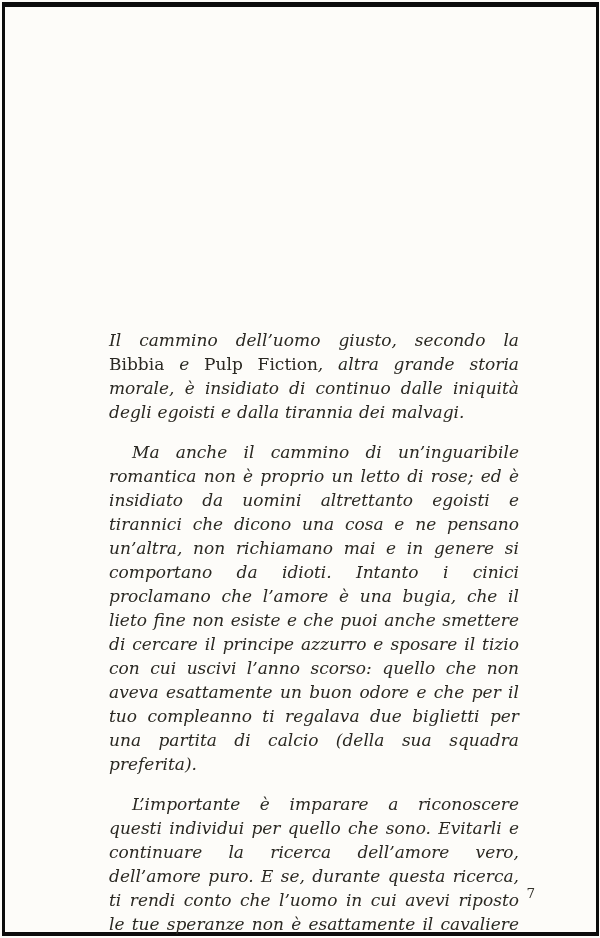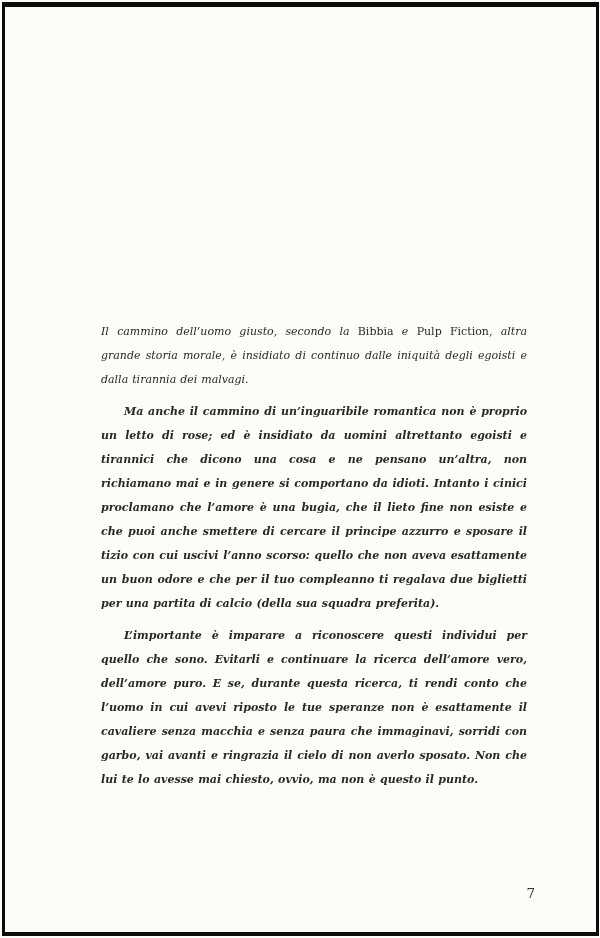--- a/index.html
+++ b/index.html
@@ -26,34 +26,33 @@
     border-width: 5px 3px 4px 3px;
     pointer-events: none;
   }
   .text-block {
     position: absolute;
     left: 93px;
     top: 312px;
     width: 442px;
   }
   .para {
-    margin: 8px;
+    margin: 16px;
     padding: 0;
     font-family: "DejaVu Serif", "Liberation Serif", serif;
     font-style: italic;
-    font-size: 11px;
+    font-size: 17px;
     line-height: 24px;
     color: #2a2822;
     text-align: justify;
     letter-spacing: 0px;
     word-spacing: 0.5px;
   }
   .para.indent {
     text-indent: 23px;
-    font-weight: bold;
   }
   .para .roman {
     font-style: normal;
   }
   .page-number {
     position: absolute;
     left: 93px;
     top: 884px;
     width: 442px;
     text-align: right;

